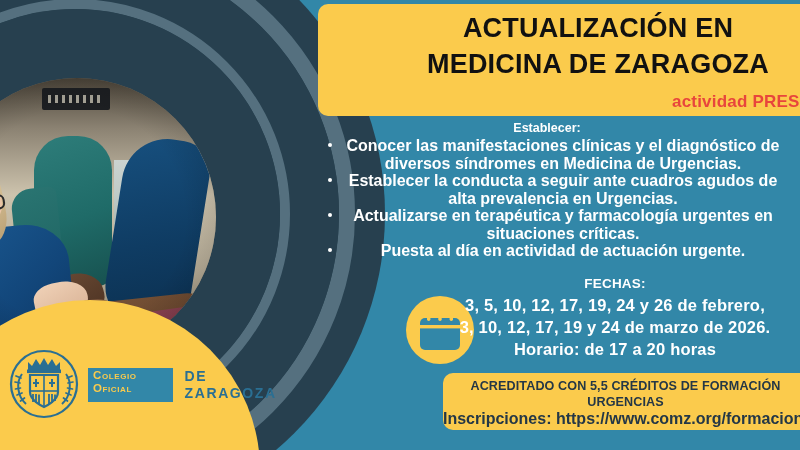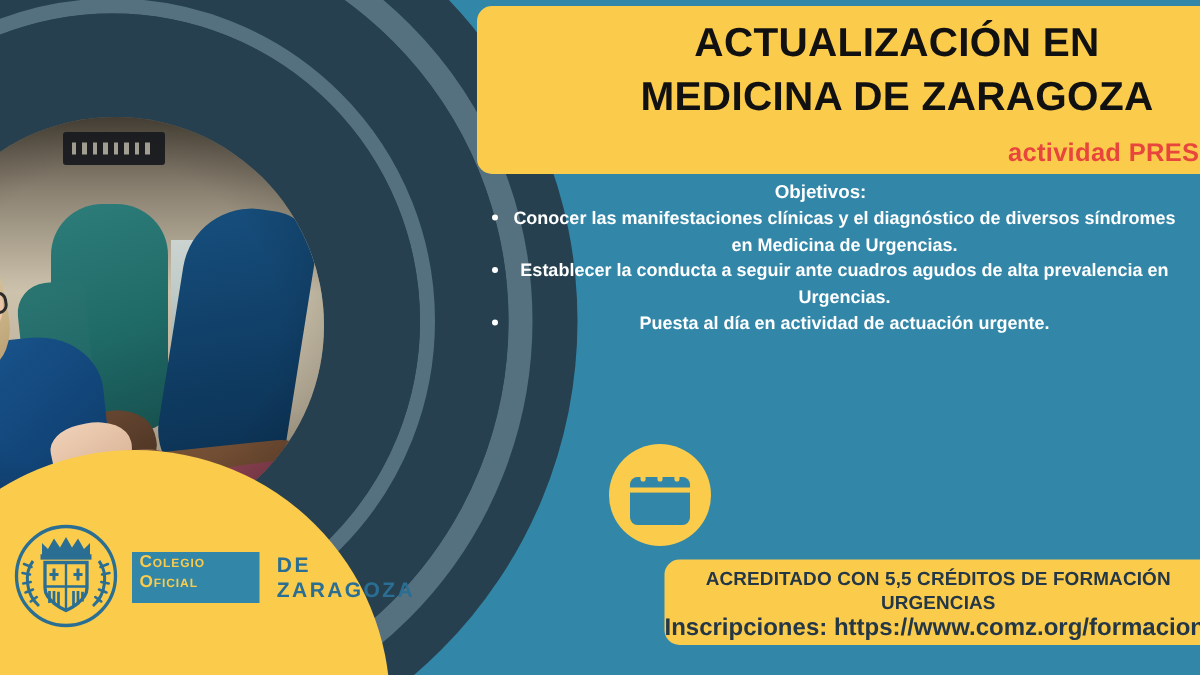--- a/index.html
+++ b/index.html
@@ -317,21 +317,21 @@
     font-weight: bold;
     font-size: 12.5px;
     line-height: 17px;
     padding-right: 6px;
   }
   .obj-item {
     position: relative;
     text-align: center;
     color: #ffffff;
     font-weight: bold;
-    font-size: 12px;
+    font-size: 16px;
     line-height: 17.5px;
     padding: 0 14px 0 40px;
   }
   .obj-bullet {
     position: absolute;
     left: 28px;
     top: 6px;
     width: 4px;
     height: 4px;
     border-radius: 50%;
@@ -455,44 +455,54 @@
     </div>
   </div>
 
   <div id="title-panel">
     <div class="title-line">ACTUALIZACIÓN EN</div>
     <div class="title-line">MEDICINA DE ZARAGOZA</div>
     <div id="presencial">actividad PRESENCIAL</div>
   </div>
 
   <div id="objectives">
-    <div id="objetivos-heading">Objetivos:</div>
+    <div id="objetivos-heading">Establecer:</div>
     <div class="obj-item">
       <span class="obj-bullet"></span>
       <span>Conocer las manifestaciones clínicas y el diagnóstico de diversos síndromes en Medicina de Urgencias.</span>
     </div>
     <div class="obj-item">
       <span class="obj-bullet"></span>
       <span>Establecer la conducta a seguir ante cuadros agudos de alta prevalencia en Urgencias.</span>
     </div>
     <div class="obj-item">
       <span class="obj-bullet"></span>
+      <span>Actualizarse en terapéutica y farmacología urgentes en situaciones críticas.</span>
+    </div>
+    <div class="obj-item">
+      <span class="obj-bullet"></span>
       <span>Puesta al día en actividad de actuación urgente.</span>
     </div>
   </div>
 
   <svg id="calendar-icon" viewBox="0 0 68 68">
     <circle cx="34" cy="34" r="34" fill="#fbcb4c"></circle>
     <rect x="14" y="22" width="40" height="32" rx="5" fill="#3287a8"></rect>
     <rect x="14" y="29" width="40" height="3.4" fill="#fbcb4c"></rect>
     <rect x="21" y="15" width="3.4" height="10" rx="1.7" fill="#fbcb4c"></rect>
     <rect x="32.3" y="15" width="3.4" height="10" rx="1.7" fill="#fbcb4c"></rect>
     <rect x="43.6" y="15" width="3.4" height="10" rx="1.7" fill="#fbcb4c"></rect>
   </svg>
 
+  <div id="dates-block">
+    <div class="date-line" id="fechas-heading">FECHAS:</div>
+    <div class="date-line big">3, 5, 10, 12, 17, 19, 24 y 26 de febrero,</div>
+    <div class="date-line big">3, 10, 12, 17, 19 y 24 de marzo de 2026.</div>
+    <div class="date-line big">Horario: de 17 a 20 horas</div>
+  </div>
 
   <div id="accred-panel">
     <div class="accred-line">ACREDITADO CON  5,5 CRÉDITOS  DE FORMACIÓN</div>
     <div class="accred-line">URGENCIAS</div>
     <div id="accred-url">Inscripciones: https://www.comz.org/formacion</div>
   </div>
 
 </div>
 
 </body></html>

